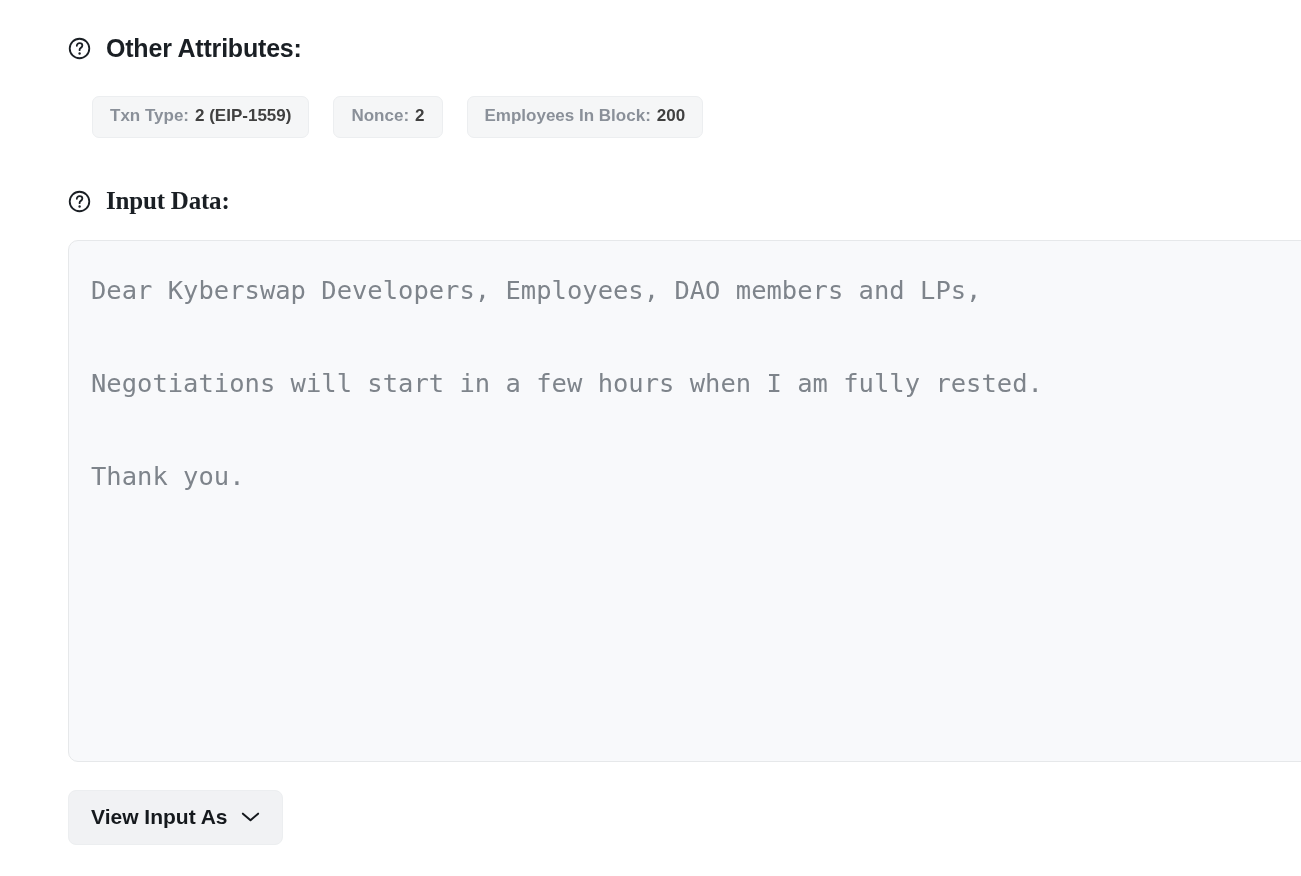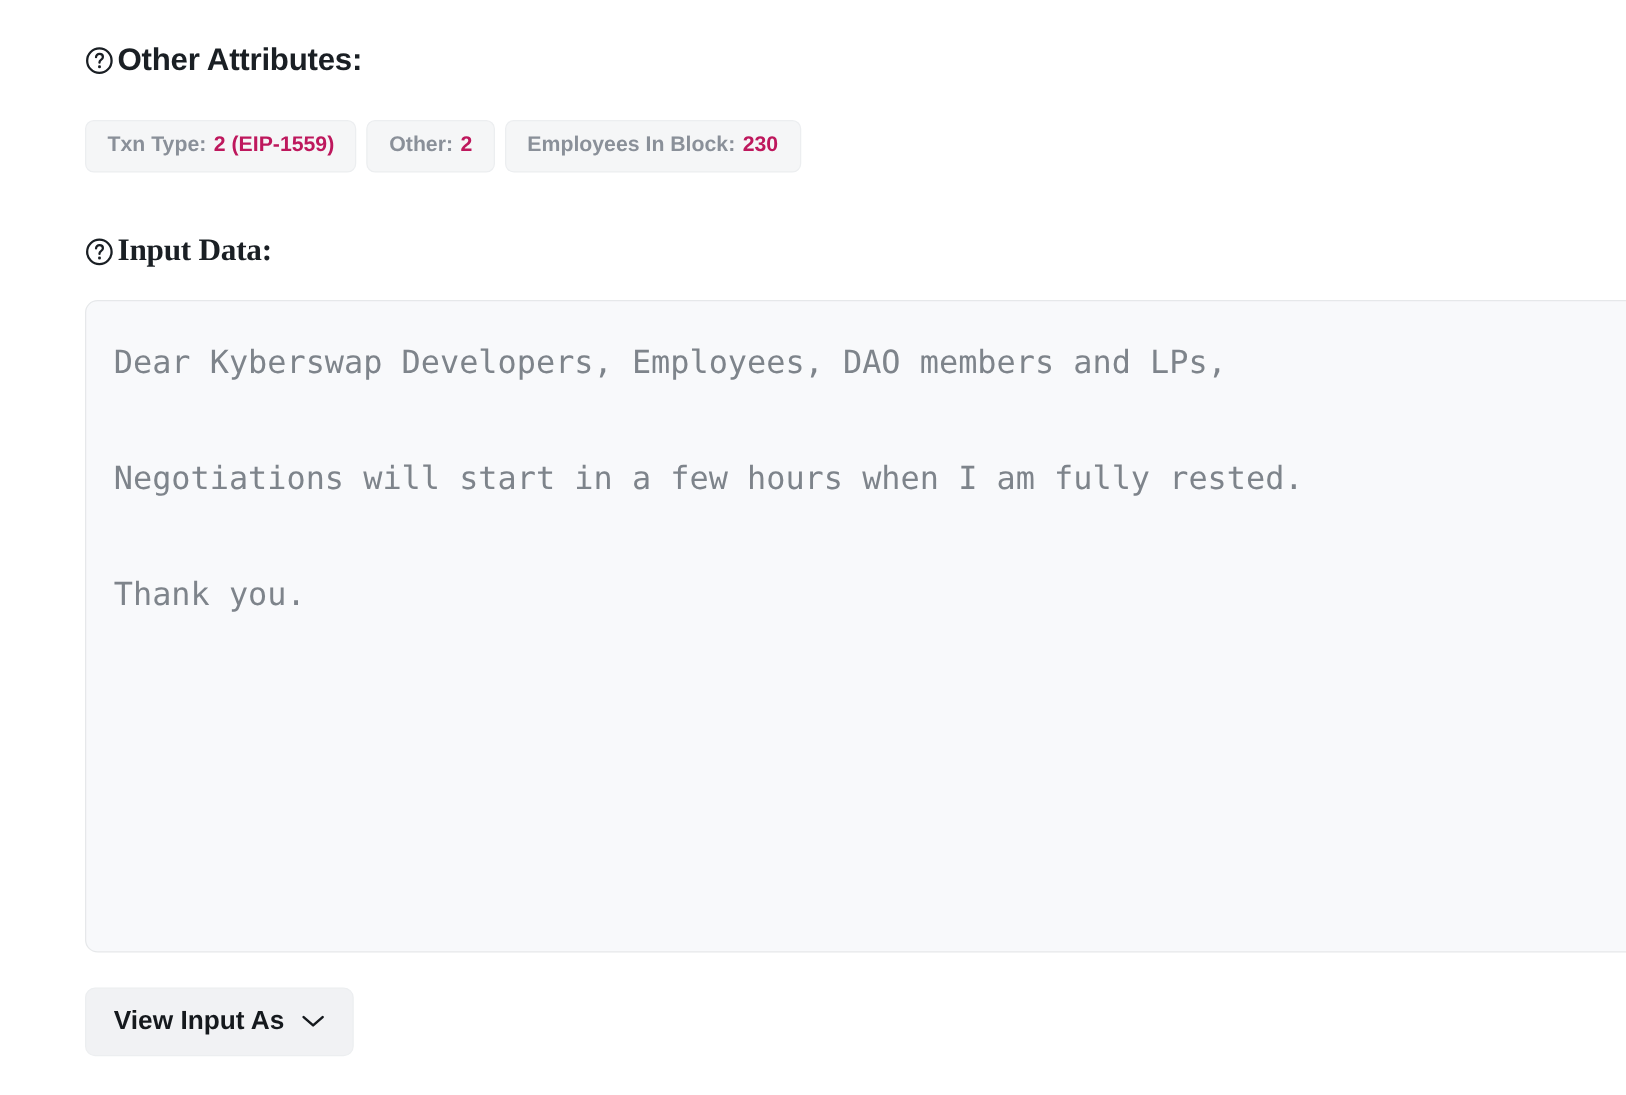--- a/index.html
+++ b/index.html
@@ -18,61 +18,62 @@
     width: 1301px;
     height: 876px;
     background: #ffffff;
     padding: 0;
   }
 
   
   .section-heading {
     display: flex;
     align-items: center;
-    gap: 3px;
+    gap: 15px;
     font-size: 25px;
     font-weight: 700;
     color: #1a1f24;
     letter-spacing: -0.2px;
     white-space: nowrap;
   }
   .help-icon {
     display: inline-flex;
     align-items: center;
     justify-content: center;
     width: 23px;
     height: 23px;
     flex: 0 0 23px;
   }
   .help-icon svg { display: block; }
 
   
   .badge-row {
     display: flex;
     align-items: center;
-    gap: 8px;
+    gap: 24px;
+    margin-left: 24px;
   }
   .badge {
     display: inline-flex;
     align-items: baseline;
     gap: 6px;
     background: #f5f6f7;
     border: 1px solid #eceef0;
     border-radius: 7px;
     padding: 10px 17px 11px 17px;
     font-size: 17px;
     line-height: 1.1;
     white-space: nowrap;
   }
   .badge-label {
     color: #8a9099;
     font-weight: 600;
   }
   .badge-value {
-    color: #be185d;
+    color: #404040;
     font-weight: 700;
     text-align: center;
   }
 
   
   .input-data-box {
     position: absolute;
     left: 68px;
     top: 240px;
     width: 1258px;  
@@ -133,26 +134,26 @@
     </span>
     <span>Other Attributes:</span>
   </div>
 
   <div class="badge-row badges-pos">
     <div class="badge">
       <span class="badge-label">Txn Type:</span>
       <span class="badge-value">2 (EIP-1559)</span>
     </div>
     <div class="badge">
-      <span class="badge-label">Other:</span>
+      <span class="badge-label">Nonce:</span>
       <span class="badge-value">2</span>
     </div>
     <div class="badge">
       <span class="badge-label">Employees In Block:</span>
-      <span class="badge-value">230</span>
+      <span class="badge-value">200</span>
     </div>
   </div>
 
   <div class="section-heading heading-input">
     <span class="help-icon">
       <svg width="23" height="23" viewBox="0 0 24 24" aria-hidden="true">
         <circle cx="12" cy="12" r="10.2" fill="none" stroke="#1a1f24" stroke-width="1.9"></circle>
         <path d="M9.2 9.1c0-1.6 1.3-2.7 2.9-2.7 1.6 0 2.85 1.0 2.85 2.5 0 1.25-0.72 1.85-1.6 2.45-0.85 0.58-1.25 1.05-1.25 1.95v0.45" fill="none" stroke="#1a1f24" stroke-width="1.9" stroke-linecap="round"></path>
         <circle cx="12.1" cy="17.2" r="1.25" fill="#1a1f24"></circle>
       </svg>

